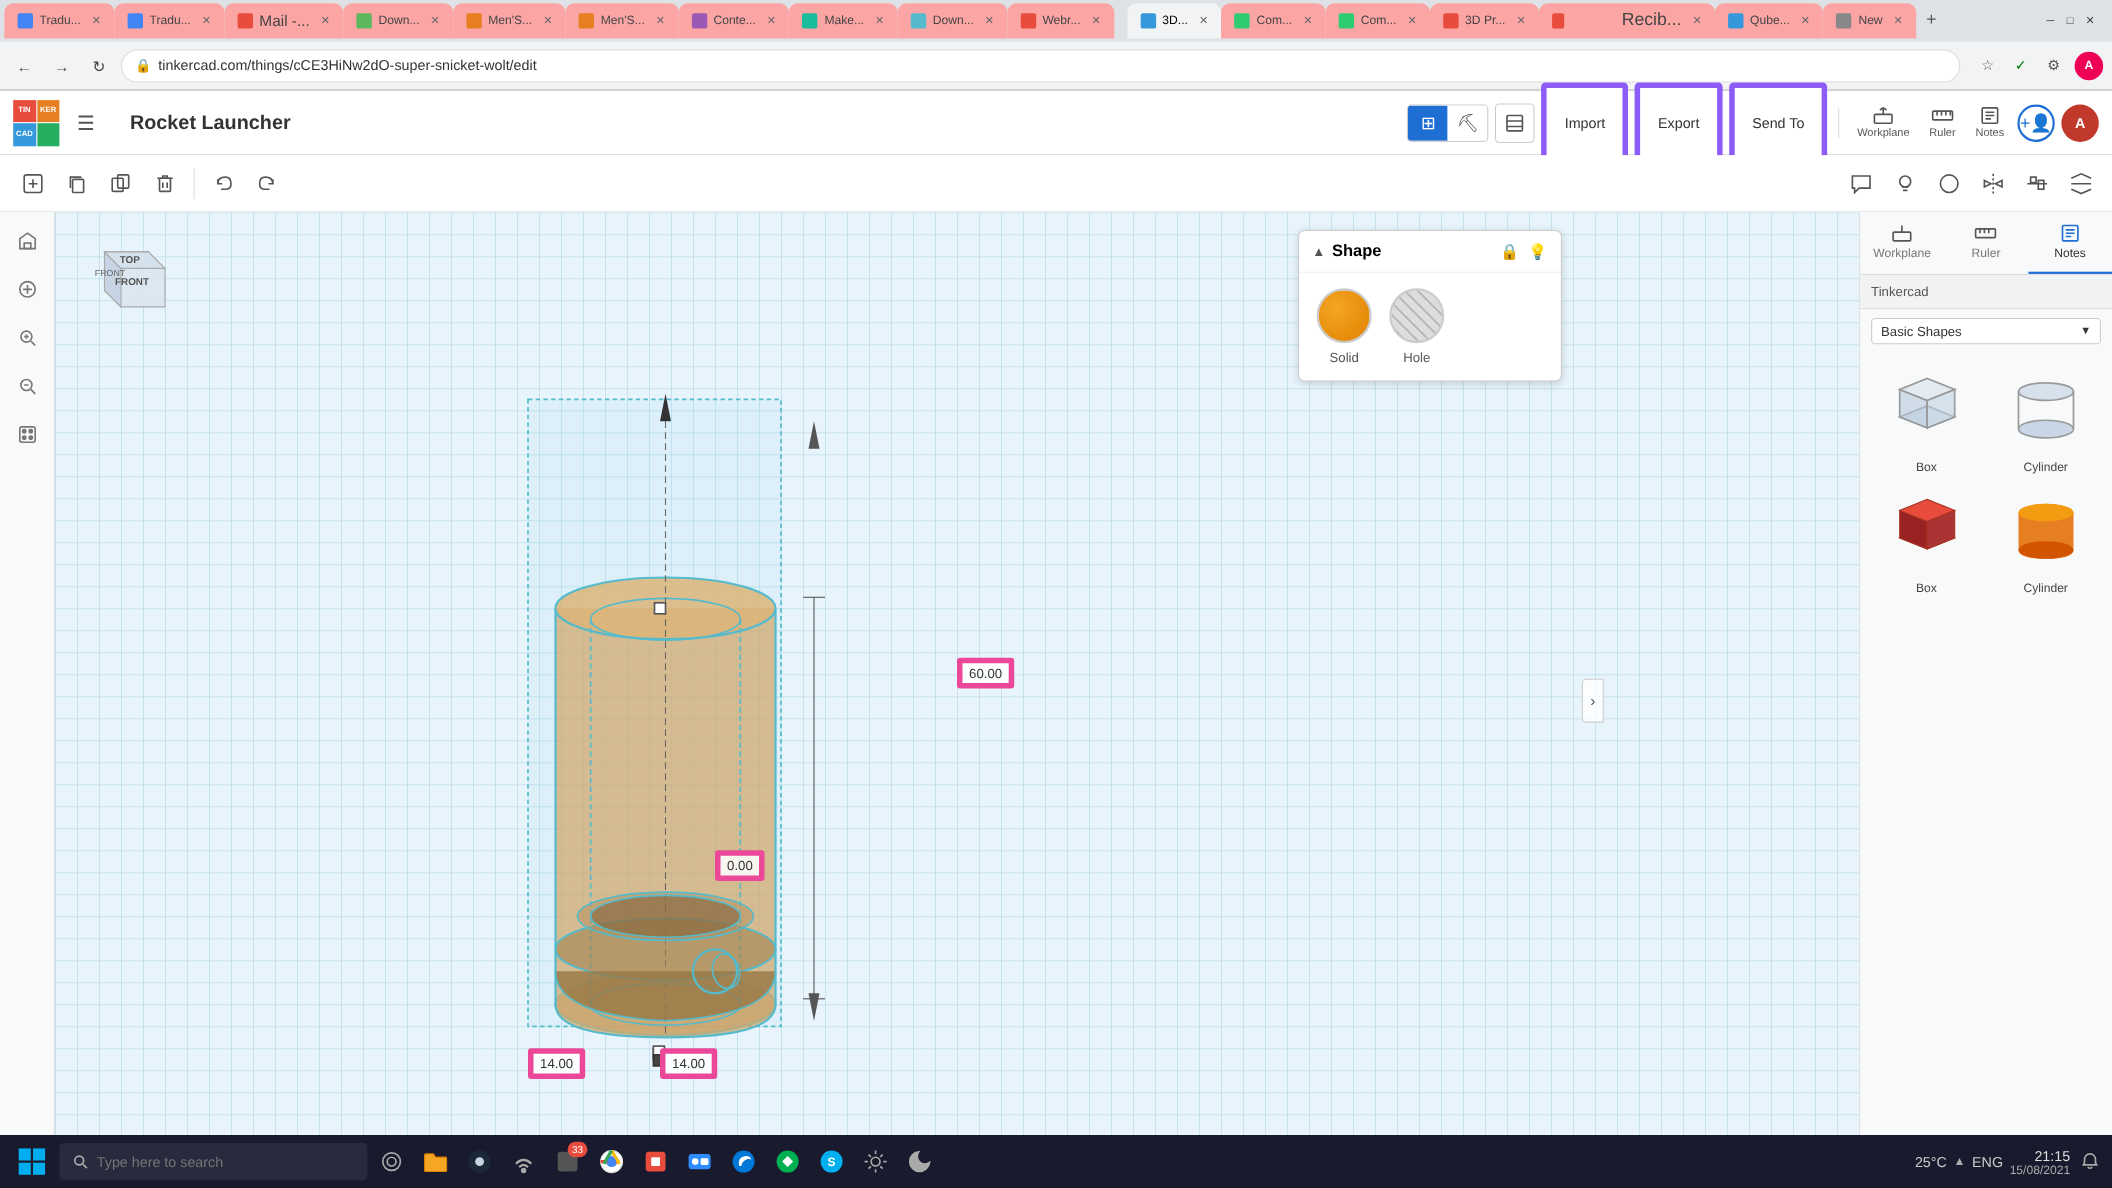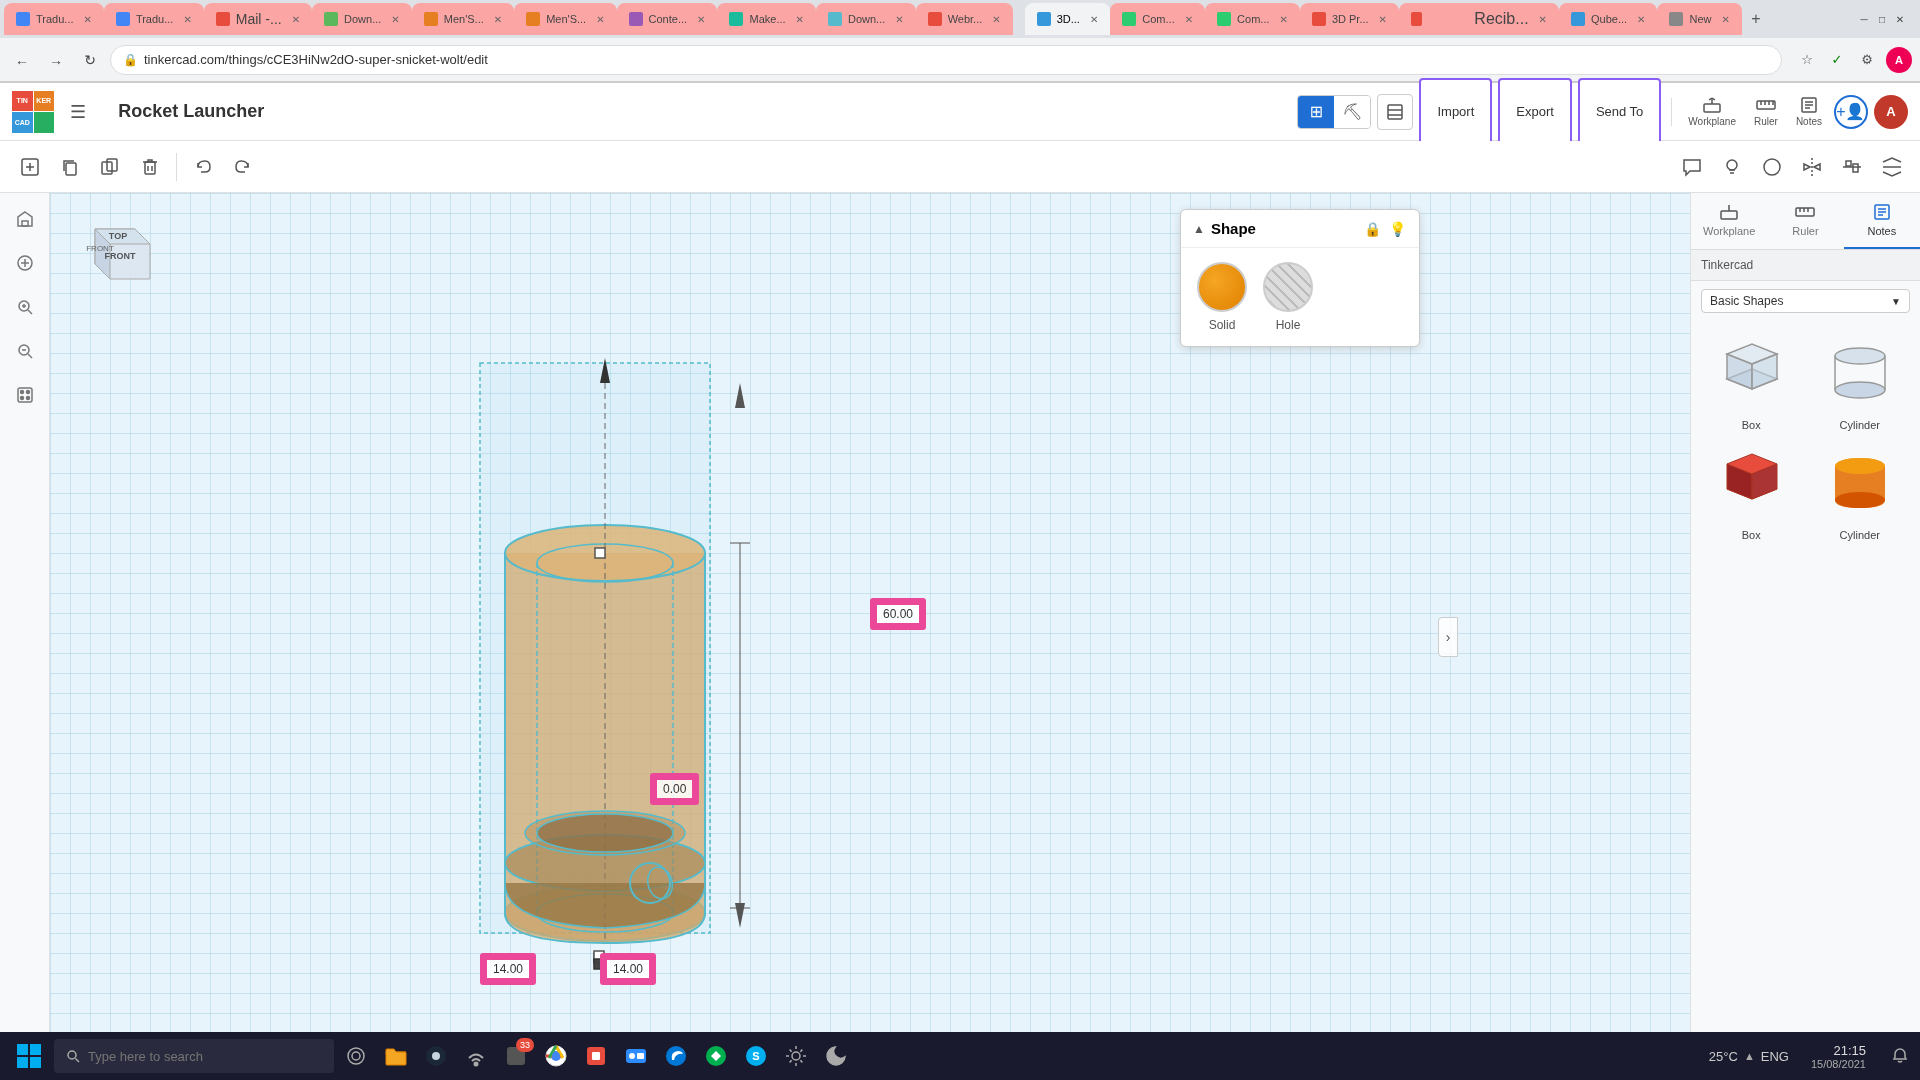--- a/index.html
+++ b/index.html
@@ -37,21 +37,21 @@
 
     .menu-icon { font-size: 18px; color: #555; cursor: pointer; margin-left: 6px; }
     .app-title { font-size: 18px; font-weight: 600; color: #333; margin-left: 22px; }
     .header-spacer { flex: 1; }
 
     .header-right { display: flex; align-items: center; gap: 6px; }
     .view-toggle { display: flex; border: 1px solid #ccc; border-radius: 4px; overflow: hidden; }
     .view-btn { width: 36px; height: 32px; display: flex; align-items: center; justify-content: center; cursor: pointer; background: #fff; border: none; color: #555; }
     .view-btn.active { background: #1f6ed4; color: white; }
     .header-icon-btn { width: 36px; height: 36px; display: flex; align-items: center; justify-content: center; cursor: pointer; color: #555; border: 1px solid #ccc; border-radius: 4px; }
-    .header-action-btn { padding: 24px 16px; font-size: 13px; font-weight: 500; cursor: pointer; border: 2px solid #8b5cf6; background: #fff; border-radius: 4px; color: #333; }
+    .header-action-btn { padding: 24px 16px; font-size: 13px; font-weight: 500; cursor: pointer; border: 5px solid #8b5cf6; background: #fff; border-radius: 4px; color: #333; }
     .add-user-btn { width: 34px; height: 34px; border-radius: 50%; border: 2px solid #1f6ed4; background: #fff; display: flex; align-items: center; justify-content: center; color: #1f6ed4; font-size: 16px; cursor: pointer; }
     .user-avatar { width: 34px; height: 34px; border-radius: 50%; background: #c0392b; display: flex; align-items: center; justify-content: center; color: white; font-size: 13px; font-weight: bold; }
 
     
     .toolbar { display: flex; align-items: center; height: 52px; background: #fff; border-bottom: 1px solid #e0e0e0; padding: 0 12px; gap: 4px; }
     .toolbar-btn { width: 36px; height: 36px; display: flex; align-items: center; justify-content: center; border-radius: 4px; cursor: pointer; color: #555; font-size: 18px; border: 1px solid transparent; }
     .toolbar-sep { width: 1px; height: 28px; background: #ddd; margin: 0 4px; }
     .toolbar-right { display: flex; align-items: center; gap: 8px; margin-left: auto; }
     .tool-icon { width: 32px; height: 32px; display: flex; align-items: center; justify-content: center; border-radius: 4px; cursor: pointer; color: #555; font-size: 16px; }
 
@@ -76,21 +76,21 @@
     .shape-panel-title { font-size: 15px; font-weight: 600; flex: 1; }
     .shape-panel-icons { display: flex; gap: 8px; }
     .sp-icon { font-size: 14px; color: #777; cursor: pointer; }
     .shape-options { display: flex; gap: 16px; padding: 14px 16px; }
     .shape-option { display: flex; flex-direction: column; align-items: center; gap: 6px; cursor: pointer; }
     .shape-circle-solid { width: 50px; height: 50px; border-radius: 50%; background: radial-gradient(circle at 35% 35%, #f5a623, #e08000); border: 2px solid #ccc; }
     .shape-circle-hole { width: 50px; height: 50px; border-radius: 50%; background: repeating-linear-gradient(45deg, #bbb 0, #bbb 2px, #ddd 2px, #ddd 8px); border: 2px solid #ccc; }
     .shape-label { font-size: 12px; color: #555; }
 
     
-    .dim-label { position: absolute; background: rgba(255,255,255,0.85); border: 7px solid #ec4899; border-radius: 3px; padding: 2px 6px; font-size: 12px; color: #333; }
+    .dim-label { position: absolute; background: rgba(255,255,255,0.85); border: 5px solid #ec4899; border-radius: 3px; padding: 2px 6px; font-size: 12px; color: #333; }
 
     
     .canvas-svg { position: absolute; top: 160px; left: 300px; }
 
     
     .right-panel { width: 230px; background: #f7f9fa; border-left: 1px solid #e0e0e0; display: flex; flex-direction: column; }
     .right-panel-tabs { display: flex; border-bottom: 1px solid #ddd; }
     .rp-tab { flex: 1; padding: 10px 6px; text-align: center; font-size: 12px; color: #777; cursor: pointer; display: flex; flex-direction: column; align-items: center; gap: 4px; }
     .rp-tab.active { color: #333; border-bottom: 2px solid #1f6ed4; }
     .rp-tab-label { font-size: 11px; }
@@ -105,21 +105,21 @@
     .shape-card-img { width: 80px; height: 80px; display: flex; align-items: center; justify-content: center; }
     .shape-card-label { font-size: 11px; color: #444; }
     .bottom-btn { background: rgba(255,255,255,0.9); border: 1px solid #ccc; border-radius: 4px; padding: 4px 10px; font-size: 12px; color: #333; cursor: pointer; }
 
     
     .taskbar { position: fixed; bottom: 0; left: 0; right: 0; height: 48px; background: #1a1a2e; display: flex; align-items: center; padding: 0 8px; gap: 4px; z-index: 1000; }
     .start-btn { width: 42px; height: 42px; display: flex; align-items: center; justify-content: center; cursor: pointer; }
     .search-box { display: flex; align-items: center; background: #2a2a3e; border-radius: 4px; padding: 0 12px; height: 34px; gap: 8px; min-width: 280px; }
     .search-box input { background: none; border: none; outline: none; color: #ddd; font-size: 13px; width: 200px; }
     .task-icon { width: 36px; height: 36px; display: flex; align-items: center; justify-content: center; cursor: pointer; border-radius: 4px; }
-    .taskbar-right { margin-left: auto; display: flex; align-items: center; gap: 22px; color: #ddd; font-size: 12px; }
+    .taskbar-right { margin-left: auto; display: flex; align-items: center; gap: 6px; color: #ddd; font-size: 12px; }
     .taskbar-time { text-align: right; }
     .sys-icons { display: flex; align-items: center; gap: 6px; }
   </style>
 </head>
 <body>
 
 <div class="browser-chrome">
 
   <div class="tab-bar">
 

